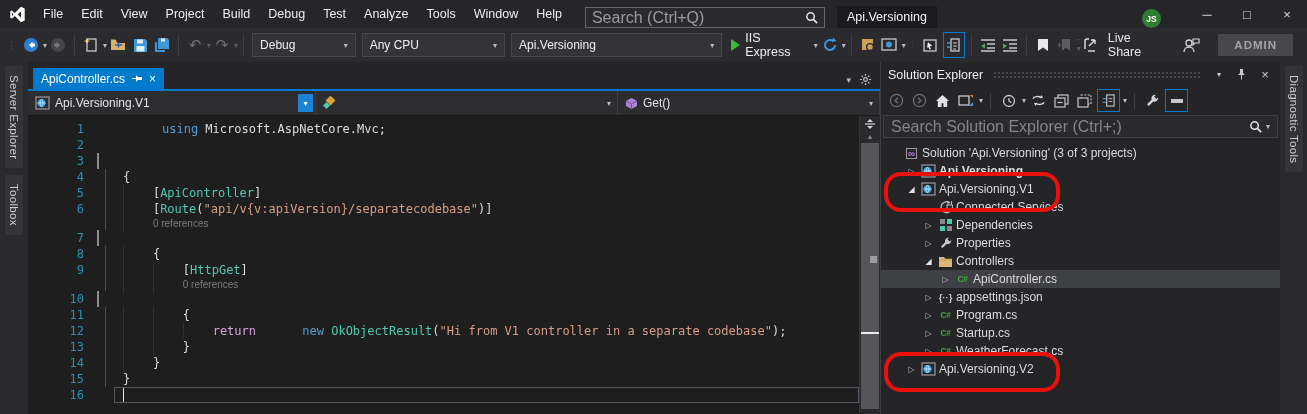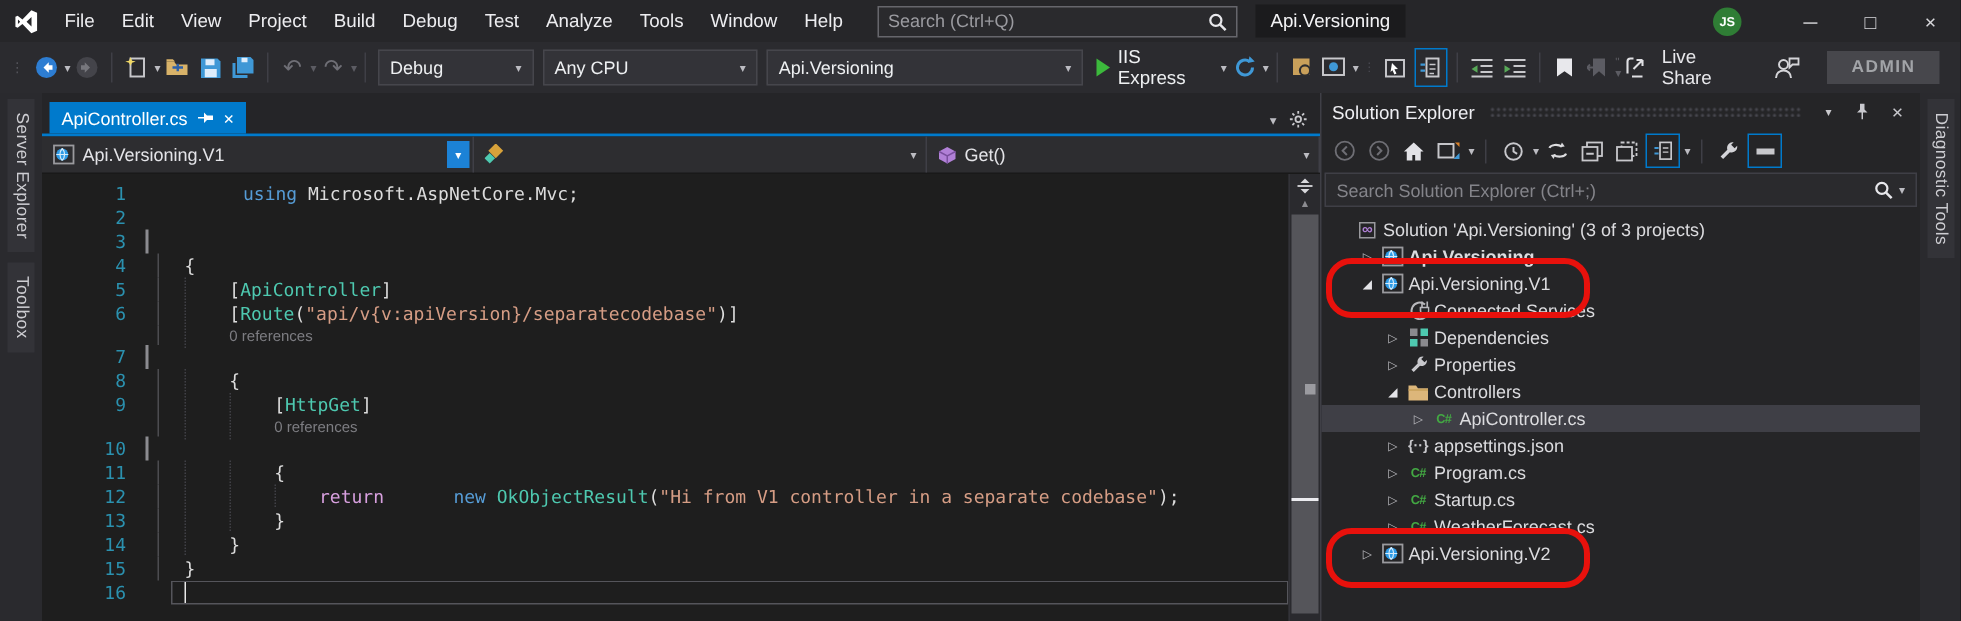--- a/index.html
+++ b/index.html
@@ -1,22 +1,22 @@
 <!DOCTYPE html>
 <html style="--c-accent: #007ACC; --c-keyword: #569CD6; --c-control: #D8A0DF; --c-type: #4EC9B0; --c-string: #D69D85; --c-plain: #DCDCDC; --c-line_number: #2B91AF; --c-codelens: #7D7D82; --c-annotation: #E8110C; --c-run_green: #3CB93C;"><head>
 <meta charset="utf-8">
 <style>
   html,body{margin:0;padding:0;background:#1a1a1c;}
   #app{width:1307px;height:414px;position:relative;background:#2d2d30;font-family:"Liberation Sans",sans-serif;color:#f1f1f1;overflow:hidden;user-select:none;}
   
-  .titlebar{height:28px;background:#262629;display:flex;align-items:center;}
+  .titlebar{height:28px;background:#262629;display:flex;align-items:flex-end;}
   .vslogo{width:34px;height:28px;display:flex;align-items:center;justify-content:center;}
   .menu-item{padding:0 9px;font-size:12.5px;color:#ededf0;line-height:28px;cursor:default;}
   .qsearch{width:226px;height:19px;margin-left:14px;border:1px solid #66666c;background:#2a2a2d;display:flex;align-items:center;padding:0 6px;}
-  .qsearch .ph{flex:1;font-size:12px;color:#9b9ba0;}
+  .qsearch .ph{flex:1;font-size:16px;color:#9b9ba0;}
   .doc-title{margin-left:12px;background:#1b1b1d;padding:4px 10px;font-size:12.5px;color:#f4f4f6;}
   .avatar{width:19px;height:19px;border-radius:50%;background:#2f7d35;color:#fff;font-size:8.5px;font-weight:bold;display:flex;align-items:center;justify-content:center;margin-left:auto;margin-right:26px;}
   .winbtn{width:40px;height:28px;display:flex;align-items:center;justify-content:center;color:#d8d8dc;font-size:13px;}
   
   .toolbar{height:34px;background:#2b2b2f;display:flex;align-items:center;padding-left:4px;}
   .grip{color:#55555c;font-size:9px;letter-spacing:1px;margin:0 3px;}
   .tbi{height:24px;min-width:20px;display:flex;align-items:center;justify-content:center;margin:0 1px;}
   .chev{font-size:8px;color:#bcbcc2;margin-left:1px;}
   .chev.dis{color:#5c5c63;}
   .tsep{width:1px;height:20px;background:#3f3f46;margin:0 5px;}
@@ -74,21 +74,21 @@
   .mk-line{position:absolute;left:1px;right:1px;top:216px;height:2px;background:#ececf0;z-index:2;}
   
   .se{width:399px;background:#252527;display:flex;flex-direction:column;border-left:1px solid #3f3f46;font-size:12px;}
   .se-header{height:25px;display:flex;align-items:center;padding:0 7px;gap:7px;}
   .se-title{font-size:12.5px;color:#eeeef2;white-space:nowrap;}
   .se-grip{flex:1;height:7px;margin:0 3px;background-image:radial-gradient(#46464d 1px,transparent 1.1px);background-size:4px 4px;}
   .hicon{color:#c9c9ce;display:flex;align-items:center;justify-content:center;width:16px;height:16px;}
   .se-toolbar{height:27px;display:flex;align-items:center;padding:0 5px;gap:2px;}
   .sei{width:21px;height:21px;display:flex;align-items:center;justify-content:center;}
   .se-search{height:21px;margin:1px 2px 3px;background:#2a2a2d;border:1px solid #3f3f46;display:flex;align-items:center;padding:0 7px;}
-  .se-search .ph{flex:1;color:#84848a;font-size:12px;}
+  .se-search .ph{flex:1;color:#84848a;font-size:16px;}
   .se-tree{flex:1;position:relative;padding-top:3px;color:#dcdcdf;}
   .trow{height:18px;display:flex;align-items:center;position:relative;white-space:nowrap;}
   .trow.selected{background:#3f3f46;}
   .exp{width:15px;flex:none;text-align:center;font-size:8px;color:#b9b9be;}
   .exp.open{color:#e4e4e8;}
   .ticon{width:19px;flex:none;display:flex;align-items:center;justify-content:center;}
   .tlabel{padding-left:1px;}
   .tlabel.bold{font-weight:bold;}
   .red-oval{position:absolute;left:3px;top:-8px;width:168px;height:32px;border:4px solid var(--c-annotation);border-radius:17px;pointer-events:none;z-index:10;}
   .cs-glyph{font-size:8.5px;font-weight:bold;color:#43a843;letter-spacing:-.5px;}

